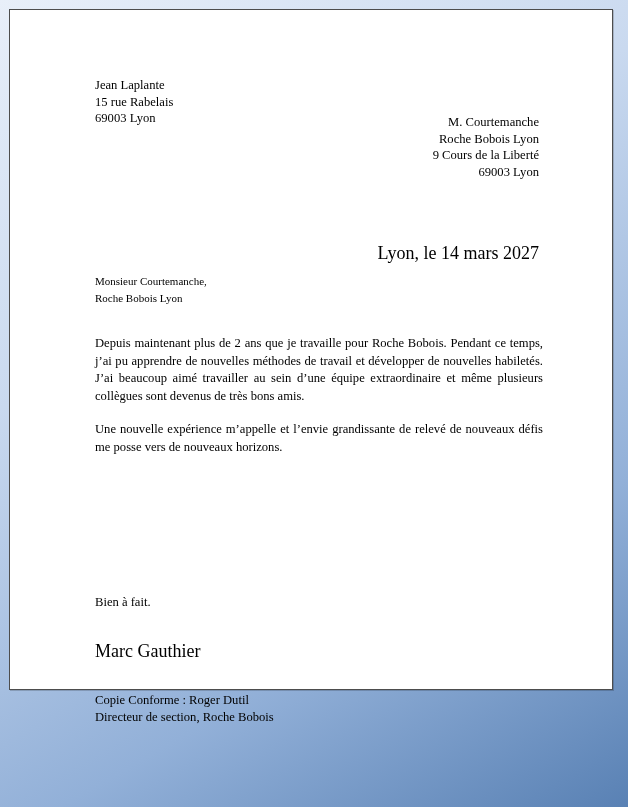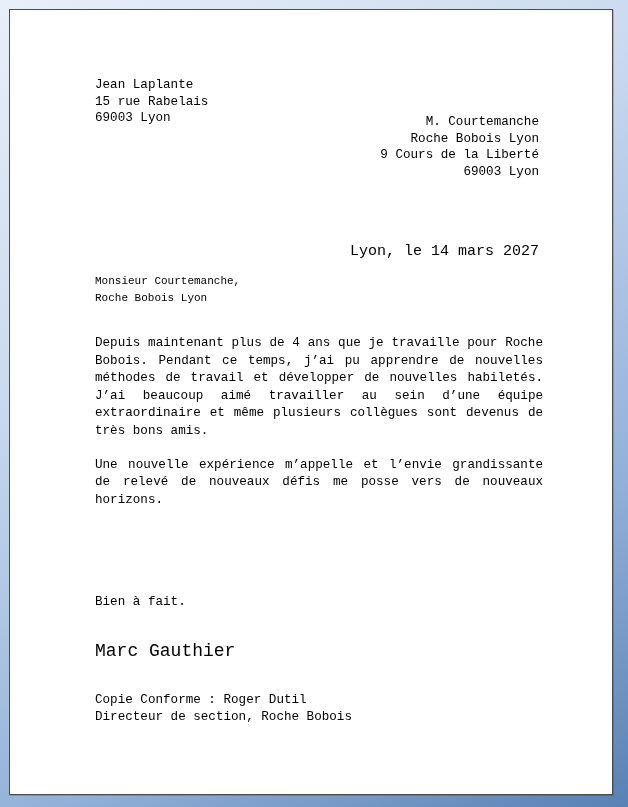--- a/index.html
+++ b/index.html
@@ -18,26 +18,25 @@
     position: absolute;
     inset: 0;
     background: linear-gradient(150deg, #e8eff9 0%, #c9d9ef 35%, #92b0d8 72%, #5981b4 100%);
   }
 
   #page-frame {
     position: absolute;
     left: 9px;
     top: 9px;
     width: 604px;
-    height: 786px;
+    height: 681px;
     background: #ffffff;
     border: 1px solid #4d4d4d;
     box-sizing: border-box;
     box-shadow: 1px 1px 0 rgba(0,0,0,0.18);
-    font-family: Liberation Mono, monospace;
   }
 
   #sheet {
     position: relative;
     width: 100%;
     height: 100%;
     box-sizing: border-box;
     padding: 0;
     color: #000000;
     font-size: 12.6px;
@@ -65,21 +64,21 @@
     line-height: 16.5px;
     font-size: 12.6px;
     margin-left: 36px;
   }
 
   
   #date-line {
     right: 73px;
     top: 234px;
     text-align: center;
-    font-size: 15px;
+    font-size: 18px;
   }
 
   
   #salutation-block {
     left: 85px;
     top: 263px;
     line-height: 16.5px;
     font-size: 11px;
   }
 
@@ -139,21 +138,21 @@
 Roche Bobois Lyon
 9 Cours de la Liberté
 69003 Lyon</div>
 
     <div class="blk" id="date-line">Lyon, le 14 mars 2027</div>
 
     <div class="blk" id="salutation-block">Monsieur Courtemanche,
 Roche Bobois Lyon</div>
 
     <div id="body-region">
-      <p>Depuis maintenant plus de 4 ans que je travaille pour Roche Bobois. Pendant ce temps, j’ai pu apprendre de nouvelles méthodes de travail et développer de nouvelles habiletés. J’ai beaucoup aimé travailler au sein d’une équipe extraordinaire et même plusieurs collègues sont devenus de très bons amis.</p>
+      <p>Depuis maintenant plus de 2 ans que je travaille pour Roche Bobois. Pendant ce temps, j’ai pu apprendre de nouvelles méthodes de travail et développer de nouvelles habiletés. J’ai beaucoup aimé travailler au sein d’une équipe extraordinaire et même plusieurs collègues sont devenus de très bons amis.</p>
       <p>Une nouvelle expérience m’appelle  et l’envie grandissante de relevé de nouveaux défis me posse vers de nouveaux horizons.</p>
     </div>
 
     <div class="blk" id="closing-line">Bien à fait.</div>
 
     <div class="blk" id="signature-line">Marc Gauthier</div>
 
     <div class="blk" id="cc-block">Copie Conforme : Roger Dutil
 Directeur de section, Roche Bobois</div>
 

